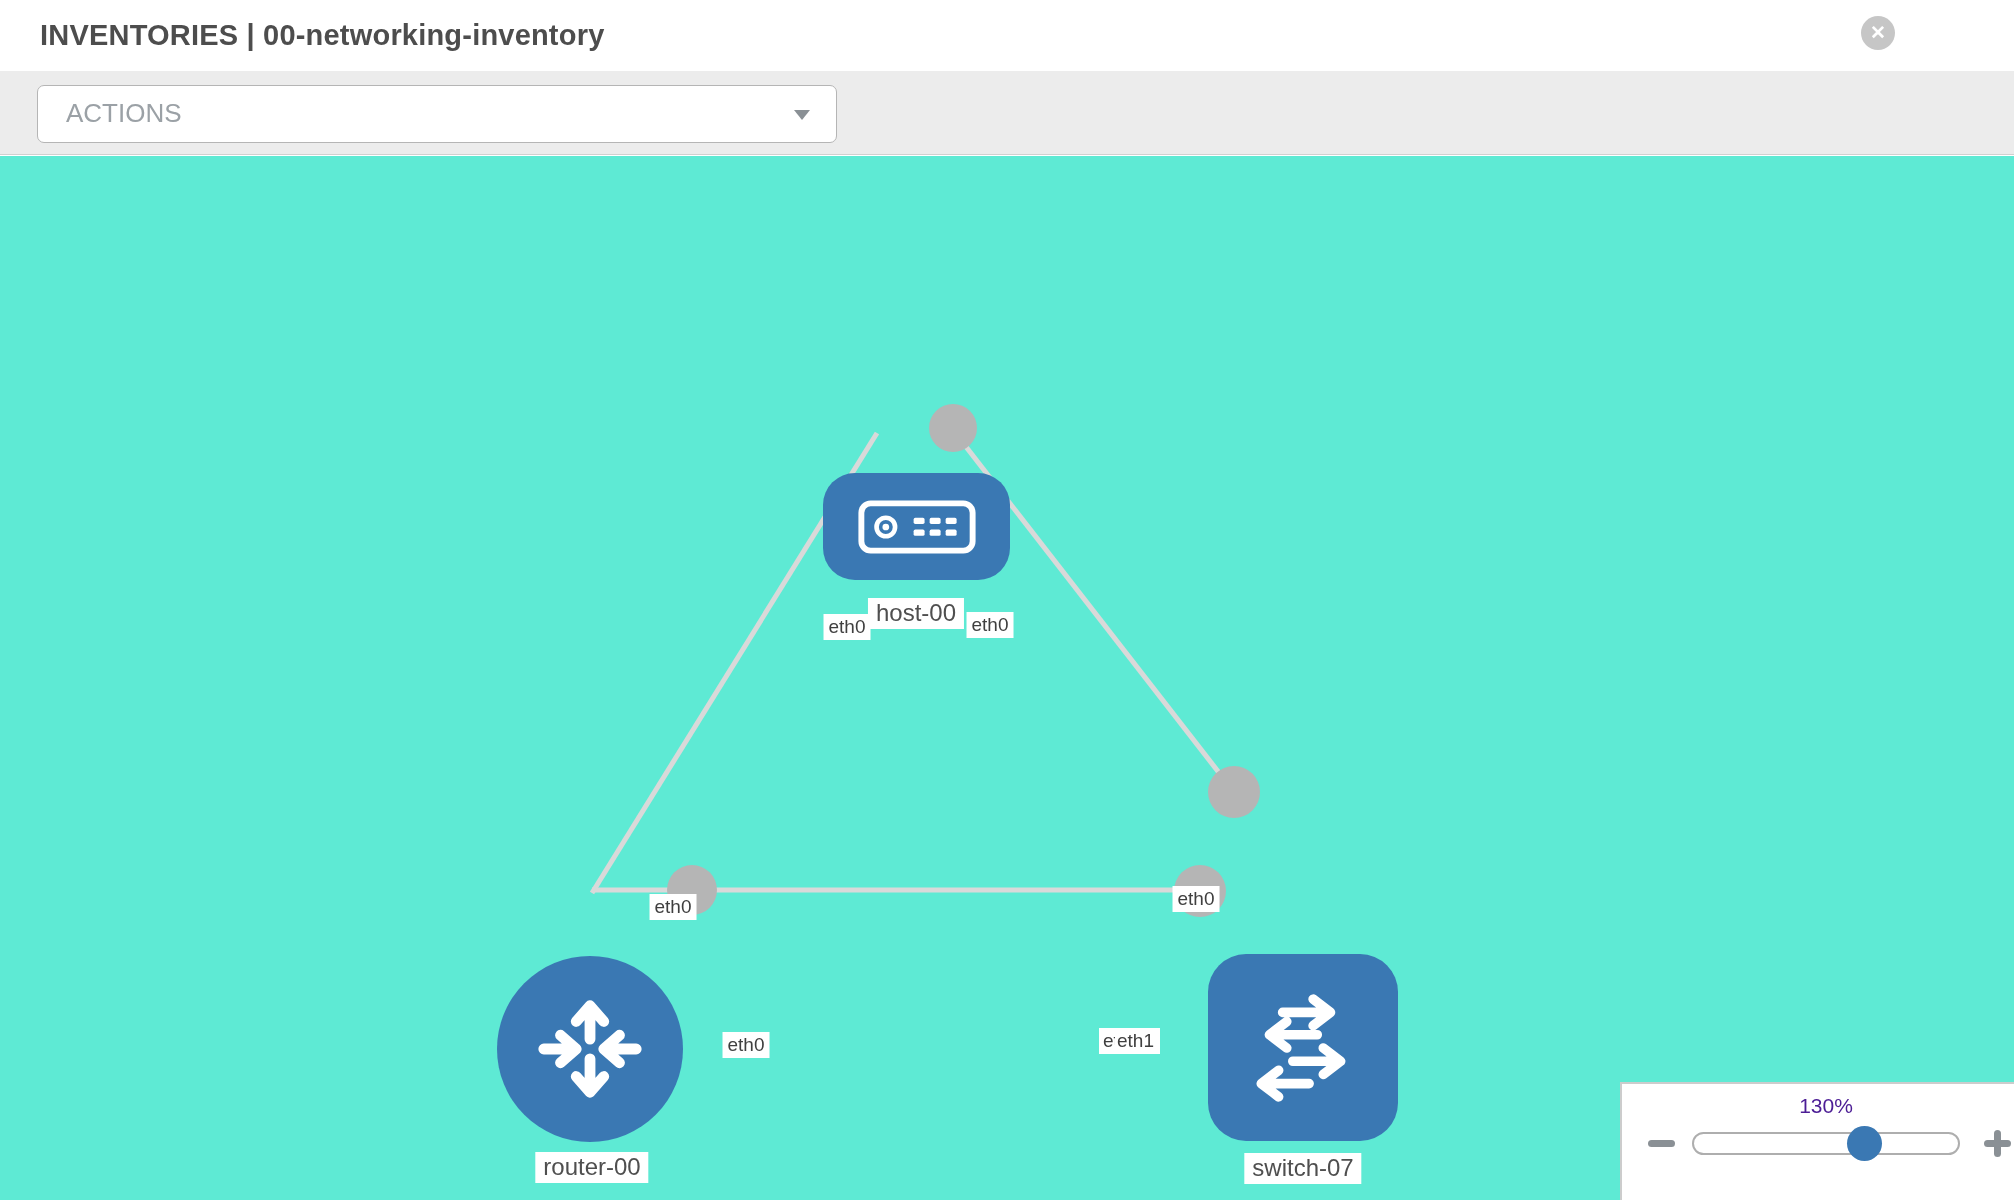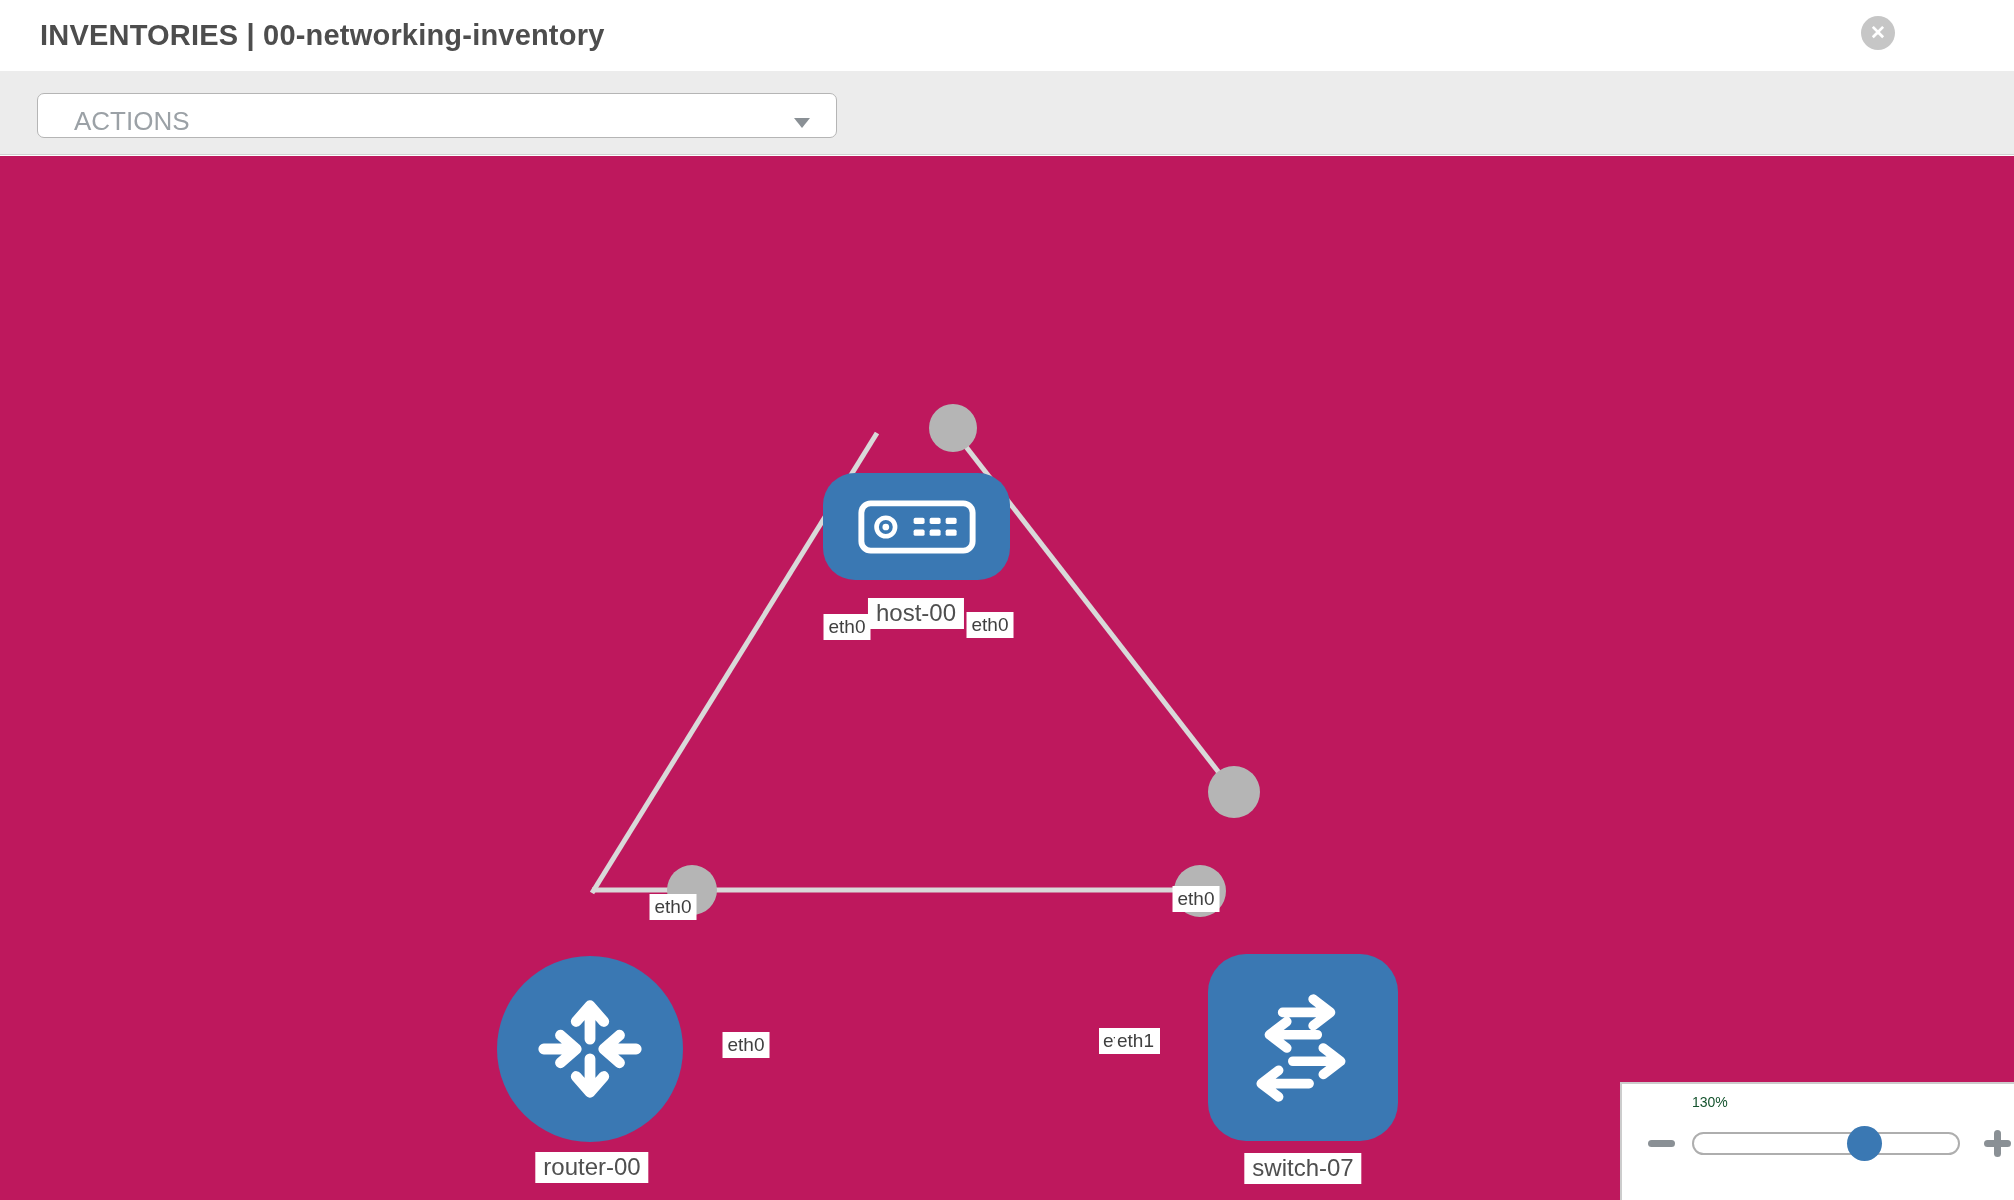--- a/index.html
+++ b/index.html
@@ -24,40 +24,39 @@
     font-size:19px; font-weight:700; text-align:center; line-height:34px;
     cursor:pointer;
   }
 
   
   .toolbar {
     position:absolute; left:0; top:71px; width:2014px; height:84px;
     background:#ececec; border-bottom:1px solid #d0d0d0;
   }
   .dd {
-    position:absolute; top:14px; height:45px; background:#ffffff;
+    position:absolute; top:14px; height:58px; background:#ffffff;
     border:1.5px solid #b5b5b5; border-radius:7px;
-    font-size:26px; color:#9ba1a6; line-height:55px; padding-left:36px;
+    font-size:26px; color:#9ba1a6; line-height:55px; padding-left:28px;
     cursor:pointer;
-    margin-top:8px;
   }
   .dd .caret {
     position:absolute; right:26px; top:24px; width:0; height:0;
     border-left:8px solid transparent; border-right:8px solid transparent;
     border-top:10px solid #8a9095;
   }
   .dd-actions { left:37px;  width:800px; }
   .dd-search  { left:1183px; width:790px; }
   .tool-icon { position:absolute; cursor:pointer; }
   .tool-icon svg { display:block; }
 
   
   .canvas {
     position:absolute; left:0; top:156px; width:2014px; height:1044px;
-    background:#be185d;
+    background:#5eead4;
   }
   .topo-svg { position:absolute; left:0; top:0; z-index:1; }
 
   .node {
     position:absolute; z-index:2; background:#3a78b3;
     display:flex; align-items:center; justify-content:center; cursor:pointer;
   }
   .node-host   { left:823px;  top:317px; width:187px; height:107px; border-radius:32px; }
   .node-router { left:497px;  top:800px; width:186px; height:186px; border-radius:50%; }
   .node-switch { left:1208px; top:798px; width:190px; height:187px; border-radius:38px; }
@@ -80,22 +79,22 @@
   }
   .ifpair .back  { left:0;  padding:1px 4px; }
   .ifpair .front { left:16px; padding:1px 6px 1px 2px; }
 
   
   .zoom-panel {
     position:absolute; left:1620px; top:1082px; width:400px; height:130px;
     background:#ffffff; border:2px solid #cccccc; z-index:5;
   }
   .zoom-level {
-    position:absolute; left:70px; top:10px; width:268px; text-align:left;
-    font-size:14px; color:#14532d;
+    position:absolute; left:70px; top:10px; width:268px; text-align:center;
+    font-size:21px; color:#4c1d95;
   }
   .zoom-track {
     position:absolute; left:70px; top:48px; width:268px; height:23px;
     background:#ffffff; border:2px solid #aeaeae; border-radius:12px; cursor:pointer;
   }
   .zoom-thumb {
     position:absolute; left:225px; top:42px; width:35px; height:35px;
     border-radius:50%; background:#3a78b3; cursor:grab; z-index:6;
   }
   .zbar { position:absolute; background:#8a9095; border-radius:3.5px; }

